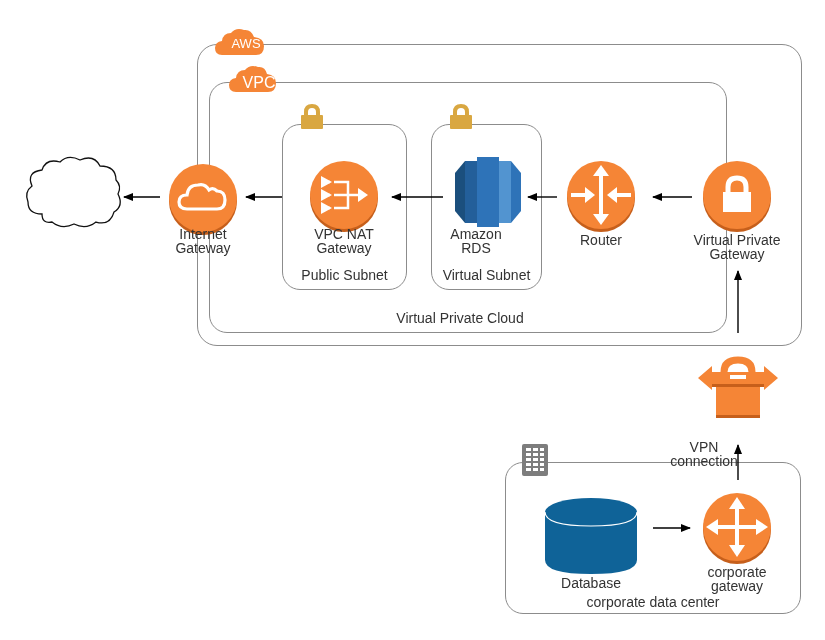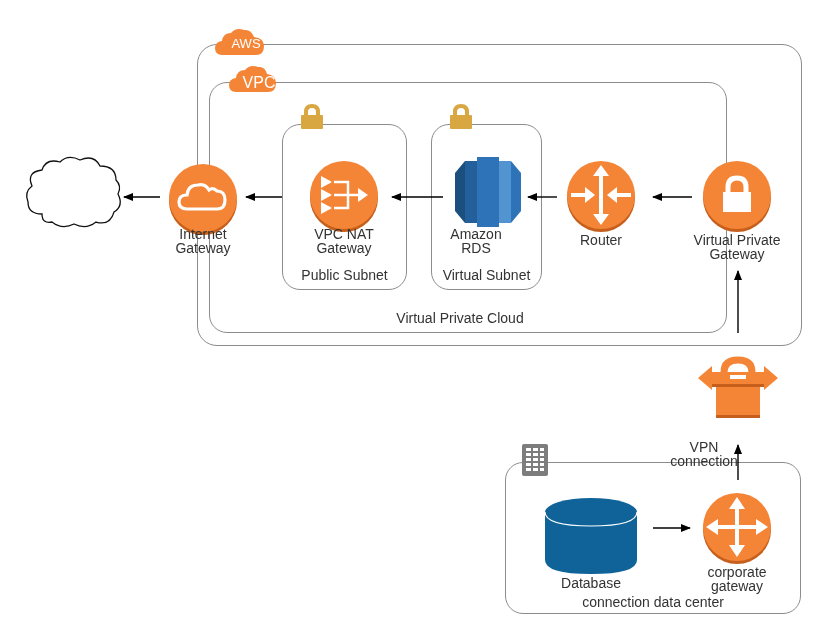--- a/index.html
+++ b/index.html
@@ -196,21 +196,21 @@
       <path d="M17 27 L5 35 L17 43 Z"></path>
       <path d="M55 27 L67 35 L55 43 Z"></path>
     </g>
   </svg>
 </div>
 <div class="lbl" style="left:697px;top:565px;width:80px;">
   <div>corporate</div>
   <div>gateway</div>
 </div>
 
-<div class="lbl" style="left:573px;top:595px;width:160px;">connection data center</div>
+<div class="lbl" style="left:573px;top:595px;width:160px;">corporate data center</div>
 
 <svg width="825" height="640" style="position:absolute;left:0;top:0;pointer-events:none;">
   <defs>
     <marker id="ah" markerWidth="10" markerHeight="8" refX="9" refY="4" orient="auto" markerUnits="userSpaceOnUse">
       <path d="M0 0 L10 4 L0 8 Z" fill="#000"></path>
     </marker>
   </defs>
   <g stroke="#000" stroke-width="1.4" fill="none">
     <line x1="160" y1="197" x2="124" y2="197" marker-end="url(#ah)"></line>
     <line x1="282" y1="197" x2="246" y2="197" marker-end="url(#ah)"></line>

